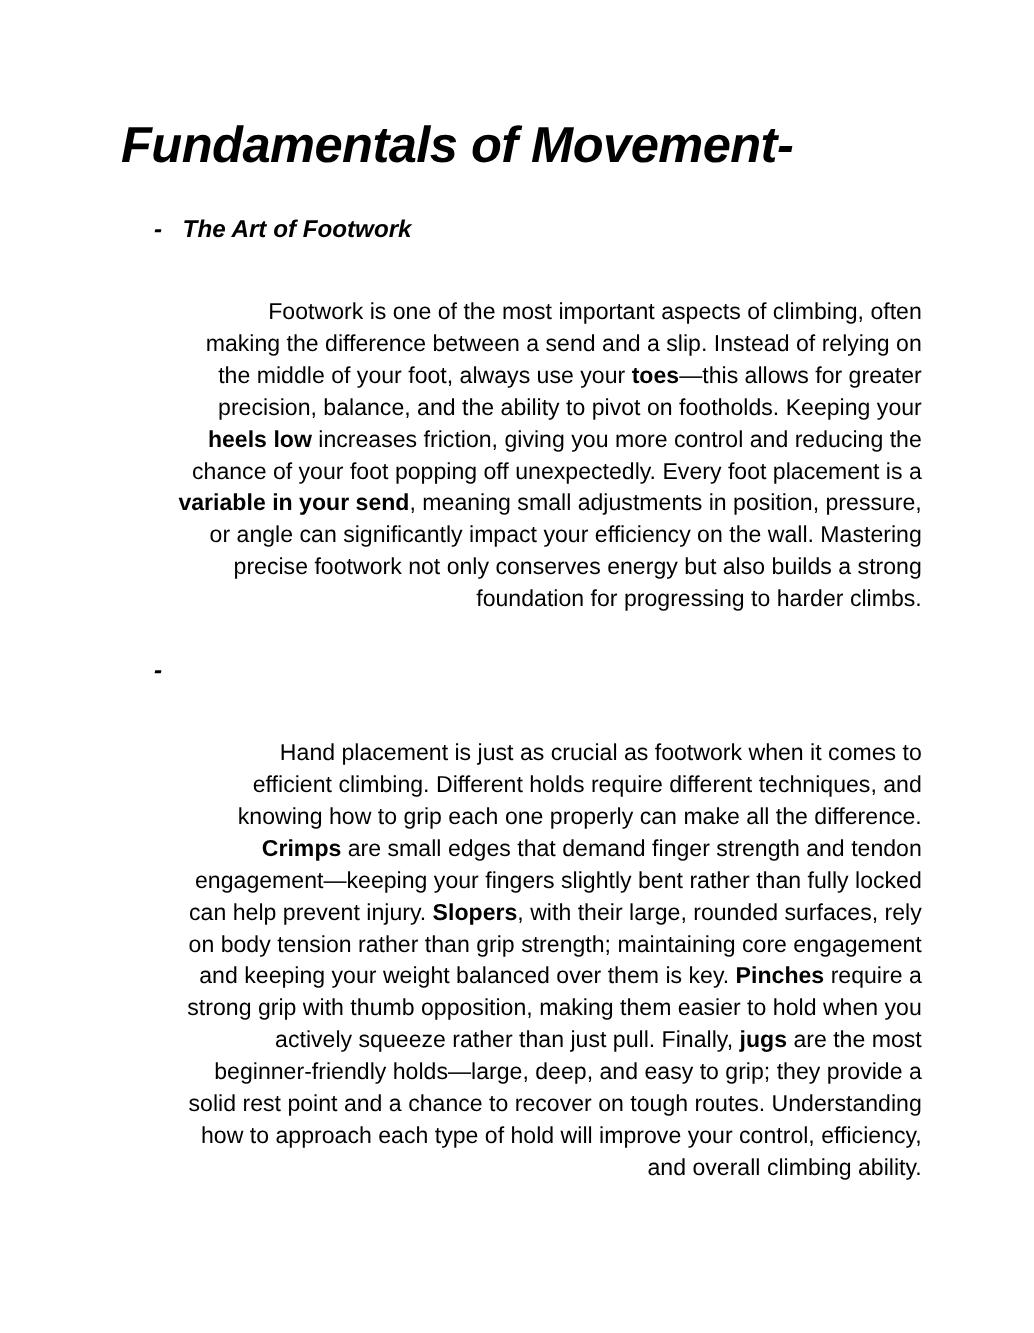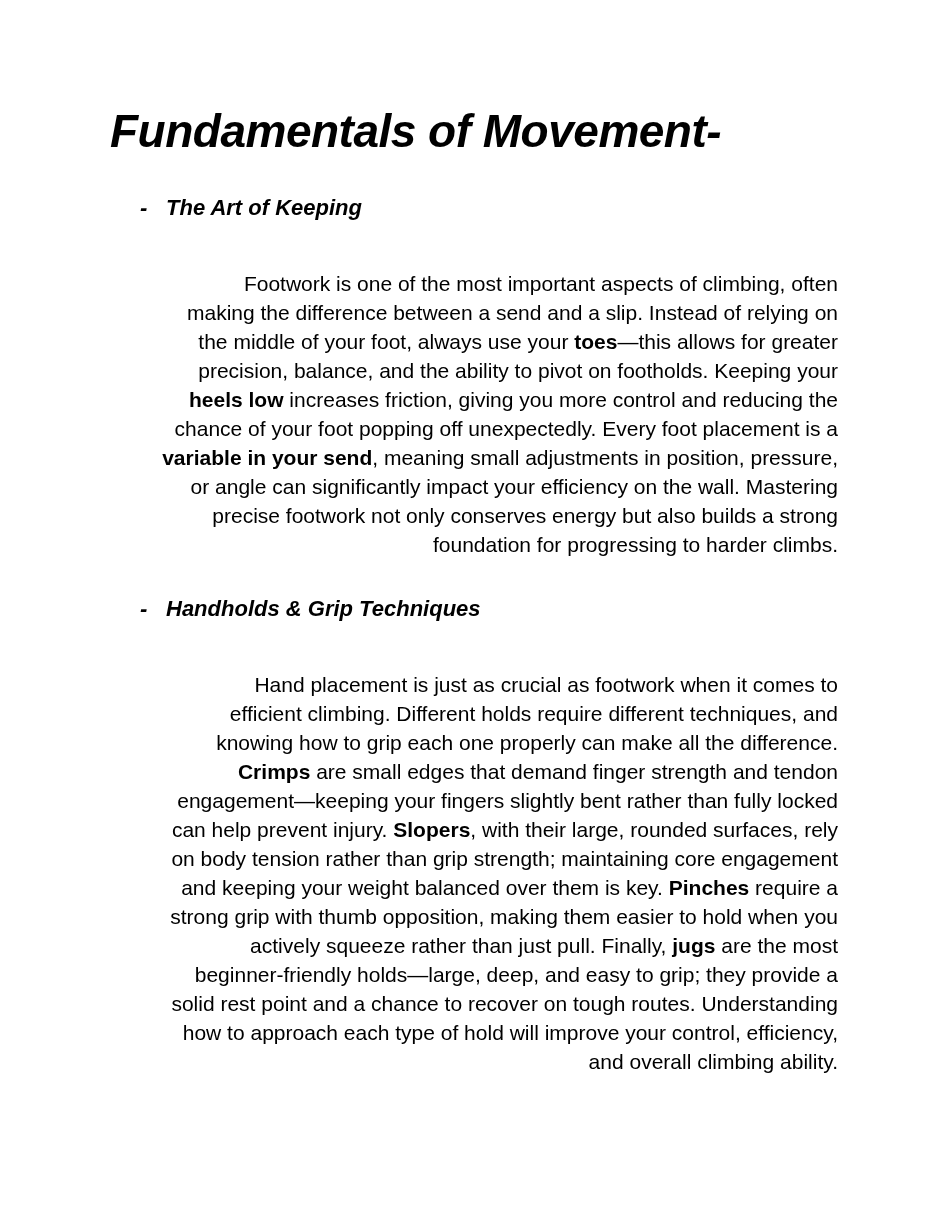--- a/index.html
+++ b/index.html
@@ -55,25 +55,24 @@
 </style>
 </head>
 <body>
 
 <div class="page">
 
   <h1 class="doc-title">Fundamentals of Movement-</h1>
 
   <div class="section-heading">
     <span class="dash">-</span>
-    <span class="heading-text">The Art of Keeping</span>
+    <span class="heading-text">The Art of Footwork</span>
   </div>
 
   <p class="body-para"><span>Footwork is one of the most important aspects of climbing, often making the difference between a send and a slip. Instead of relying on the middle of your foot, always use your </span><span style="font-weight: 700;">toes</span><span>—this allows for greater precision, balance, and the ability to pivot on footholds. Keeping your </span><span style="font-weight: 700;">heels low</span><span> increases friction, giving you more control and reducing the chance of your foot popping off unexpectedly. Every foot placement is a </span><span style="font-weight: 700;">variable in your send</span><span>, meaning small adjustments in position, pressure, or angle can significantly impact your efficiency on the wall. Mastering precise footwork not only conserves energy but also builds a strong foundation for progressing to harder climbs.</span></p>
 
   <div class="section-heading">
     <span class="dash">-</span>
-    <span class="heading-text">Handholds &amp; Grip Techniques</span>
   </div>
 
   <p class="body-para"><span>Hand placement is just as crucial as footwork when it comes to efficient climbing. Different holds require different techniques, and knowing how to grip each one properly can make all the difference. </span><span style="font-weight: 700;">Crimps</span><span> are small edges that demand finger strength and tendon engagement—keeping your fingers slightly bent rather than fully locked can help prevent injury. </span><span style="font-weight: 700;">Slopers</span><span>, with their large, rounded surfaces, rely on body tension rather than grip strength; maintaining core engagement and keeping your weight balanced over them is key. </span><span style="font-weight: 700;">Pinches</span><span> require a strong grip with thumb opposition, making them easier to hold when you actively squeeze rather than just pull. Finally, </span><span style="font-weight: 700;">jugs</span><span> are the most beginner-friendly holds—large, deep, and easy to grip; they provide a solid rest point and a chance to recover on tough routes. Understanding how to approach each type of hold will improve your control, efficiency, and overall climbing ability.</span></p>
 
 </div>
 
 </body></html>

